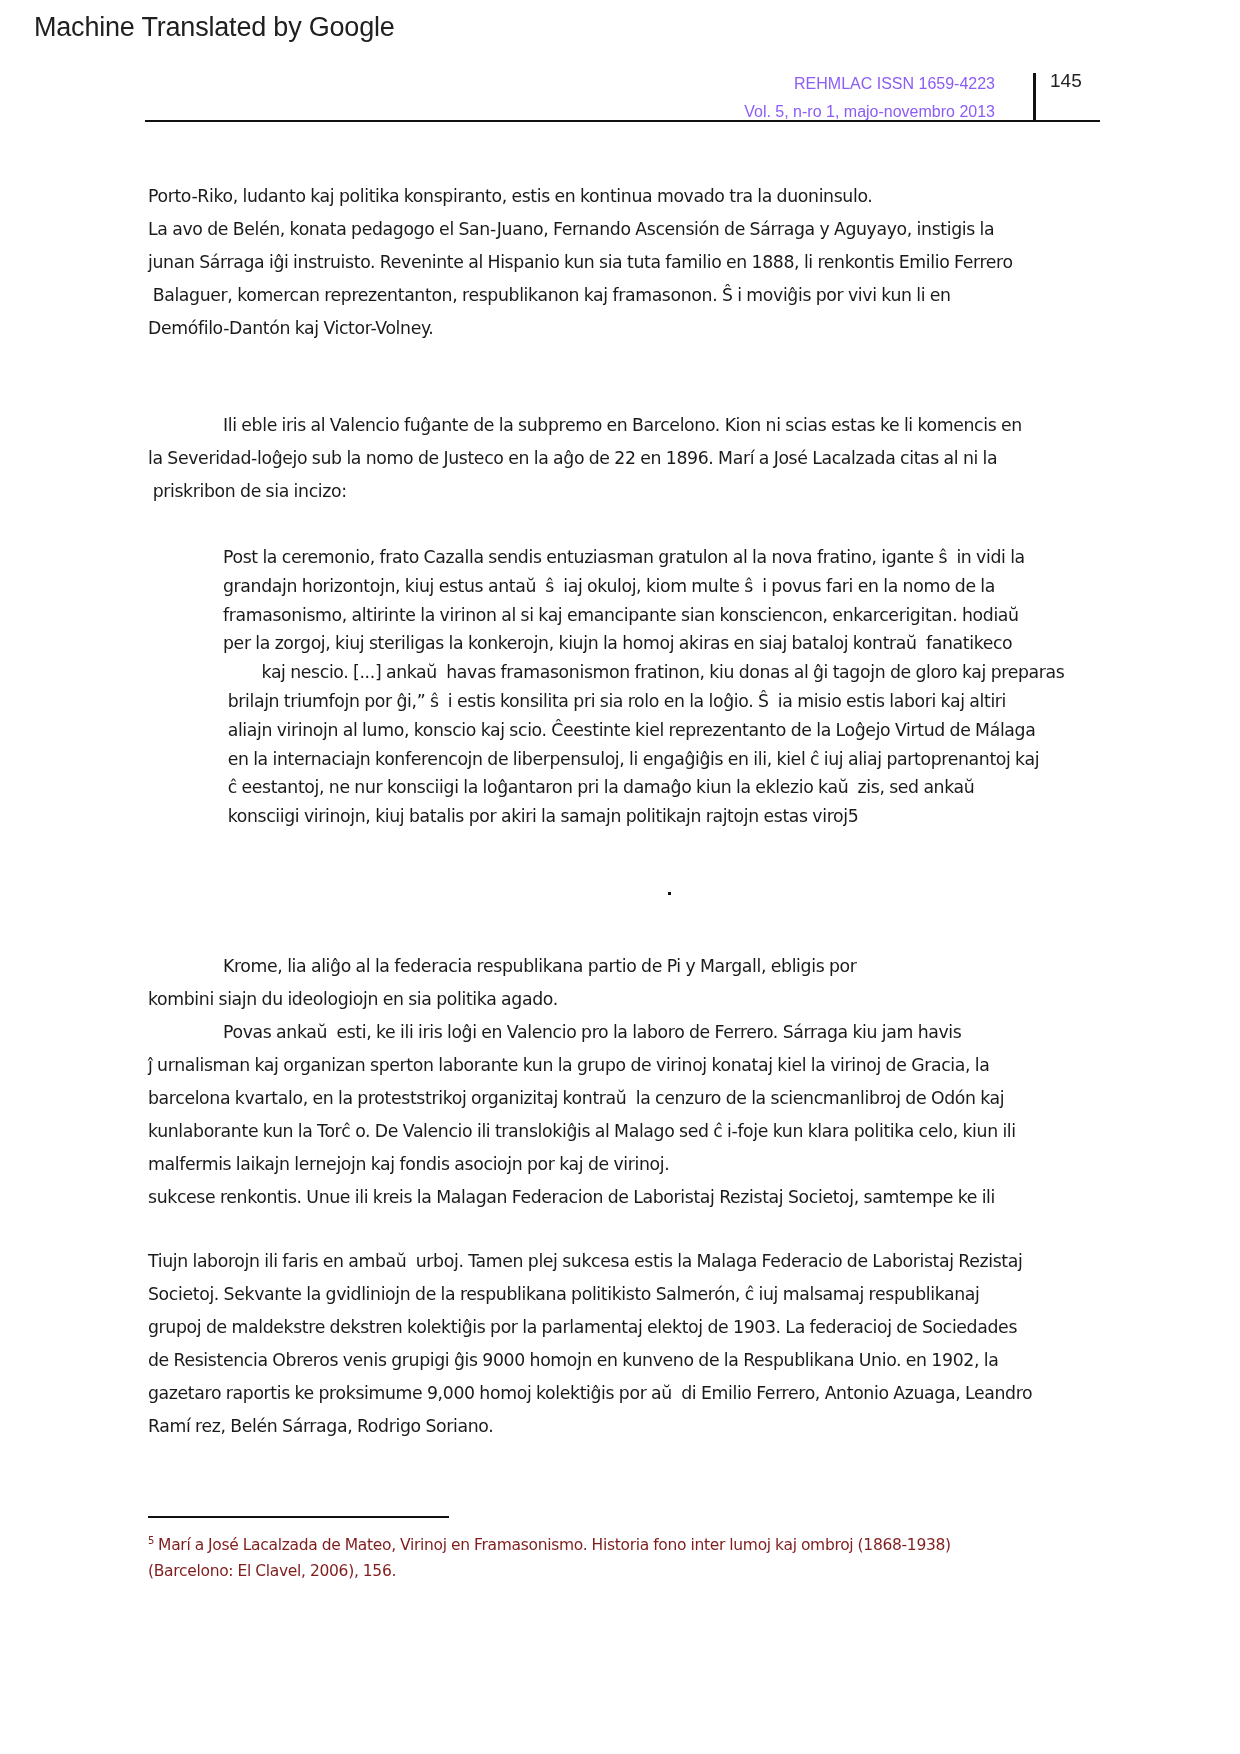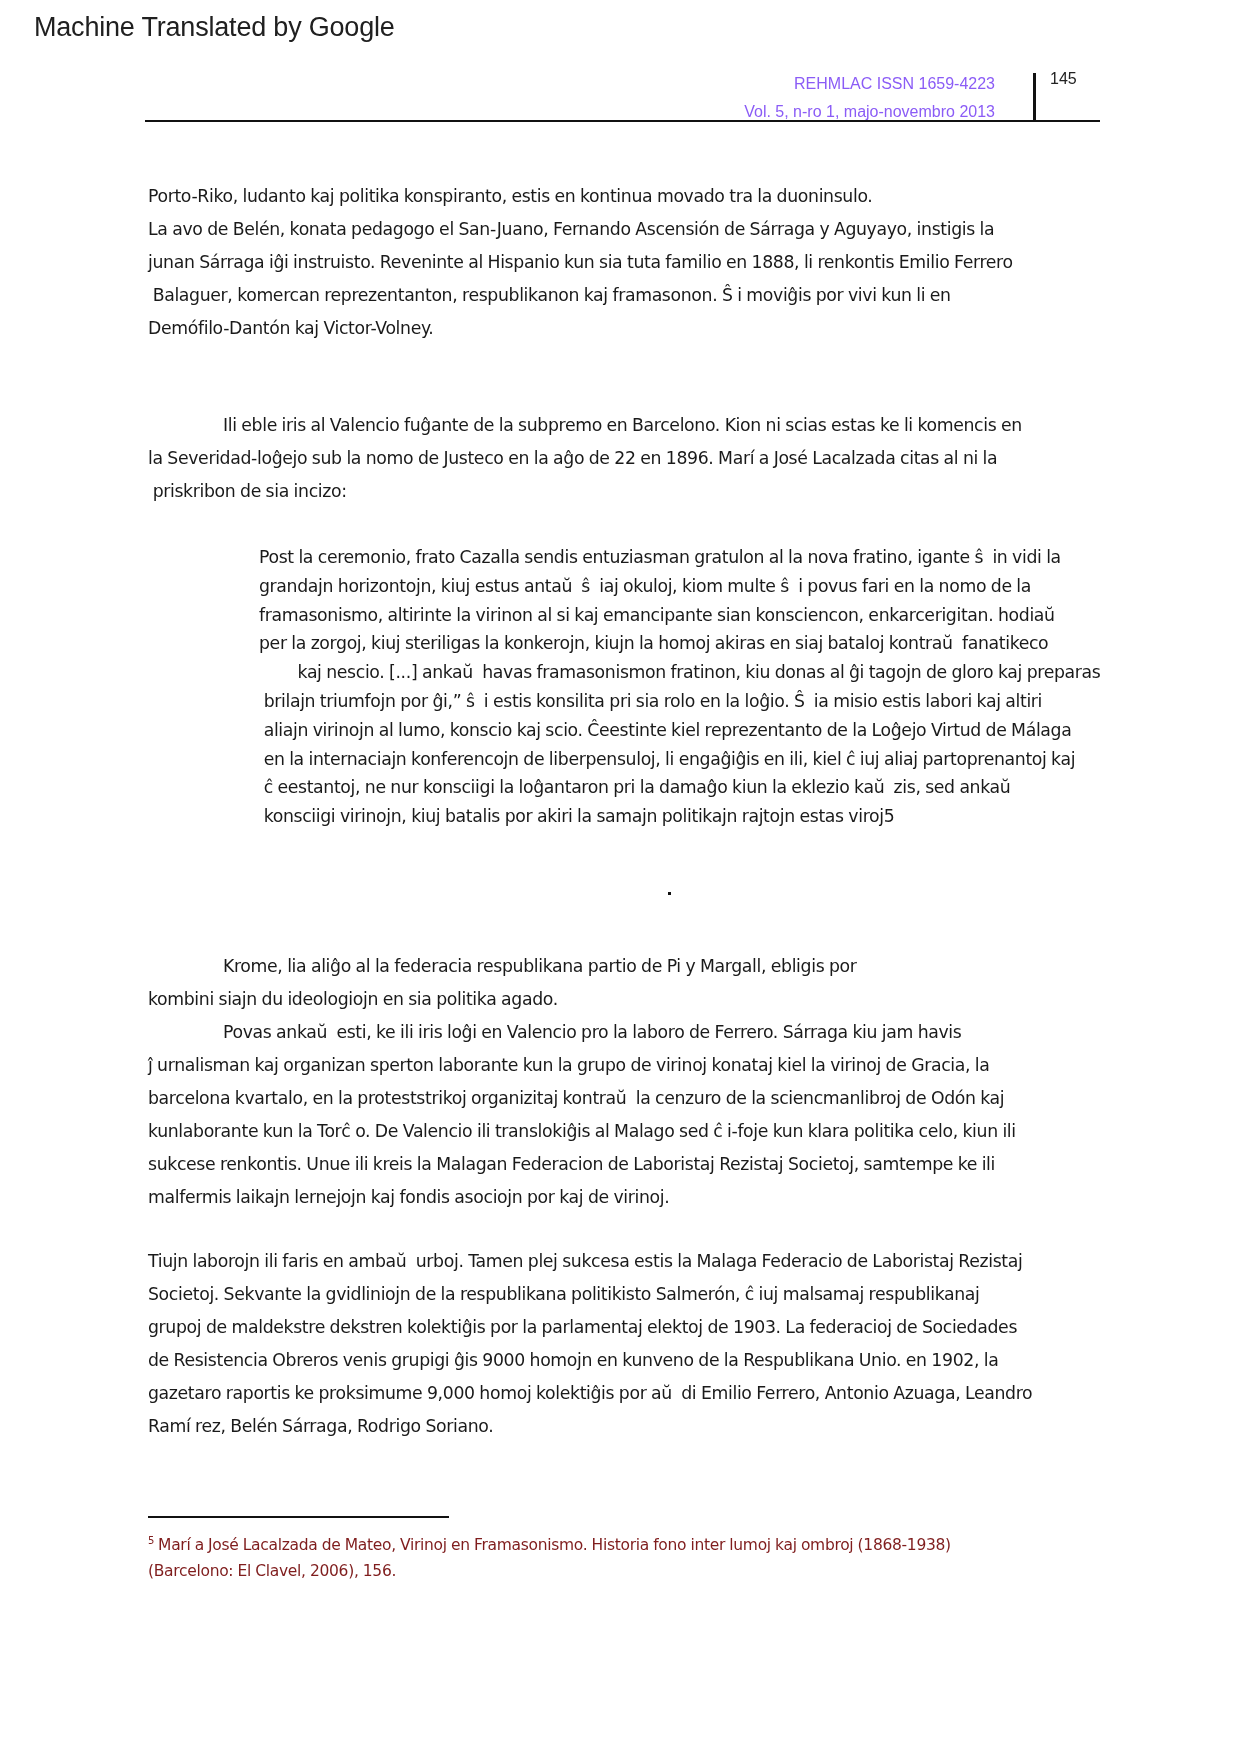--- a/index.html
+++ b/index.html
@@ -4,28 +4,28 @@
   <style>
     html, body { margin: 0; padding: 0; background: #ffffff; }
     body { width: 1240px; height: 1754px; position: relative; overflow: hidden;
            font-family: "DejaVu Sans", sans-serif; color: #1a1a1a; }
     .mt-banner { position: absolute; left: 34px; top: 12px; font-family: Liberation Sans, sans-serif;
                  font-size: 27px; color: #202020; letter-spacing: -0.2px; }
     .hdr-right { position: absolute; right: 245px; top: 70px; text-align: right;
                  font-family: "Liberation Sans", sans-serif; font-size: 16px; line-height: 28px; color: #8b5cf6; }
     .hdr-vline { position: absolute; left: 1033px; top: 73px; width: 3px; height: 47px; background: #111; }
     .hdr-page { position: absolute; left: 1050px; top: 70px; font-family: "Liberation Sans", sans-serif;
-                font-size: 16px; color: #222; }
+                font-size: 19px; color: #222; }
     .hdr-rule { position: absolute; left: 145px; top: 120px; width: 955px; height: 2px; background: #111; }
     .para { position: absolute; left: 148px; width: 960px; font-size: 17.3px; line-height: 33px;
             letter-spacing: -0.35px; word-spacing: -0.5px; white-space: nowrap; }
     .para .ln { display: block; }
     .indent { padding-left: 75px; }
     .quote { position: absolute; left: 223px; width: 880px; font-size: 17.3px; line-height: 28.8px;
-             letter-spacing: -0.35px; word-spacing: -0.5px; white-space: nowrap; margin-left: 36px; }
+             letter-spacing: -0.35px; word-spacing: -0.5px; white-space: nowrap; }
     .quote .ln { display: block; }
     .dot { position: absolute; left: 668px; top: 892px; width: 3px; height: 3px; background: #111; }
     .fn-rule { position: absolute; left: 148px; top: 1516px; width: 301px; height: 2px; background: #111; }
     .footnote { position: absolute; left: 148px; top: 1528px; font-size: 15.5px; line-height: 26px;
                 letter-spacing: -0.3px; word-spacing: -0.4px; white-space: nowrap; color: #7f1d1d; }
     .footnote sup { font-size: 10px; vertical-align: 6px; margin-right: 4px; }
     .footnote .ln { display: block; }
   </style>
 </head>
 <body>
@@ -73,22 +73,22 @@
 <div class="para" style="top:950px;">
   <span class="ln indent">Krome, lia aliĝo al la federacia respublikana partio de Pi y Margall, ebligis por</span>
   <span class="ln">kombini siajn du ideologiojn en sia politika agado.</span>
 </div>
 
 <div class="para" style="top:1016px;">
   <span class="ln indent" style="white-space:pre;">Povas ankaŭ  esti, ke ili iris loĝi en Valencio pro la laboro de Ferrero. Sárraga kiu jam havis</span>
   <span class="ln" style="white-space:pre;">ĵ urnalisman kaj organizan sperton laborante kun la grupo de virinoj konataj kiel la virinoj de Gracia, la</span>
   <span class="ln" style="white-space:pre;">barcelona kvartalo, en la proteststrikoj organizitaj kontraŭ  la cenzuro de la sciencmanlibroj de Odón kaj</span>
   <span class="ln" style="white-space:pre;">kunlaborante kun la Torĉ o. De Valencio ili translokiĝis al Malago sed ĉ i-foje kun klara politika celo, kiun ili</span>
+  <span class="ln">malfermis laikajn lernejojn kaj fondis asociojn por kaj de virinoj.</span>
   <span class="ln">sukcese renkontis. Unue ili kreis la Malagan Federacion de Laboristaj Rezistaj Societoj, samtempe ke ili</span>
-  <span class="ln">malfermis laikajn lernejojn kaj fondis asociojn por kaj de virinoj.</span>
 </div>
 
 <div class="para" style="top:1245px;">
   <span class="ln" style="white-space:pre;">Tiujn laborojn ili faris en ambaŭ  urboj. Tamen plej sukcesa estis la Malaga Federacio de Laboristaj Rezistaj</span>
   <span class="ln" style="white-space:pre;">Societoj. Sekvante la gvidliniojn de la respublikana politikisto Salmerón, ĉ iuj malsamaj respublikanaj</span>
   <span class="ln">grupoj de maldekstre dekstren kolektiĝis por la parlamentaj elektoj de 1903. La federacioj de Sociedades</span>
   <span class="ln">de Resistencia Obreros venis grupigi ĝis 9000 homojn en kunveno de la Respublikana Unio. en 1902, la</span>
   <span class="ln" style="white-space:pre;">gazetaro raportis ke proksimume 9,000 homoj kolektiĝis por aŭ  di Emilio Ferrero, Antonio Azuaga, Leandro</span>
   <span class="ln" style="white-space:pre;">Ramí rez, Belén Sárraga, Rodrigo Soriano.</span>
 </div>

